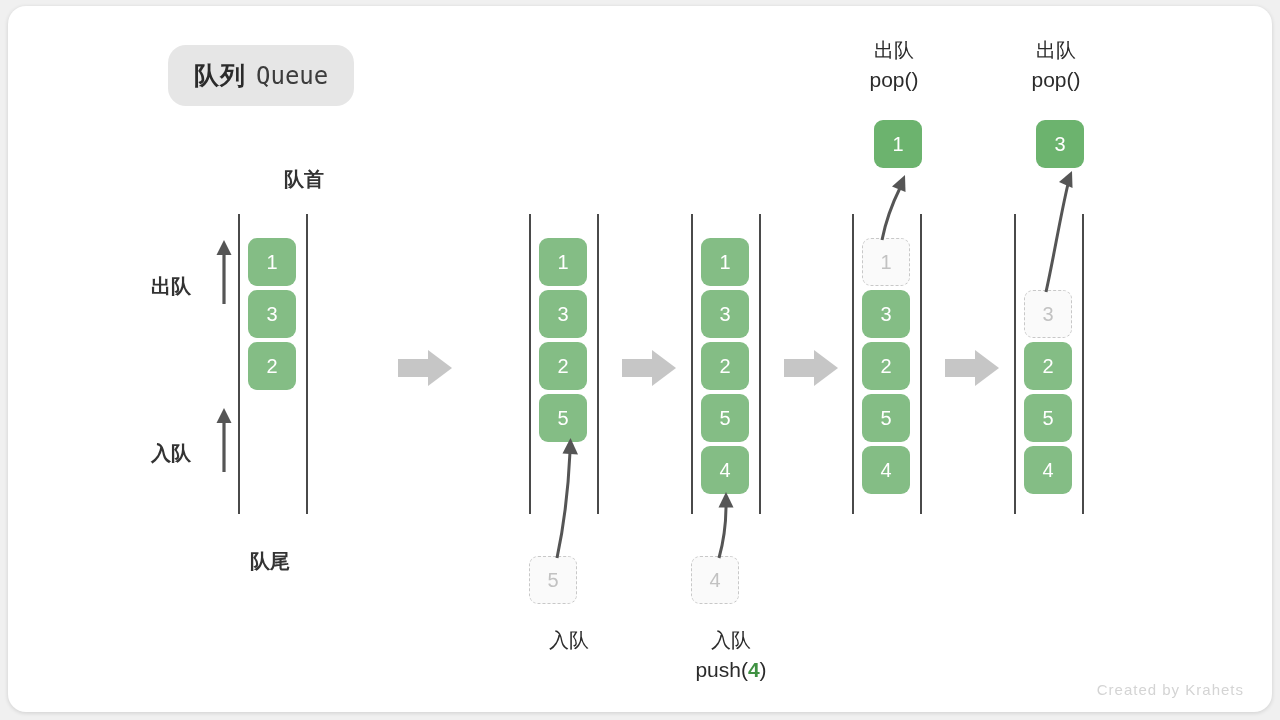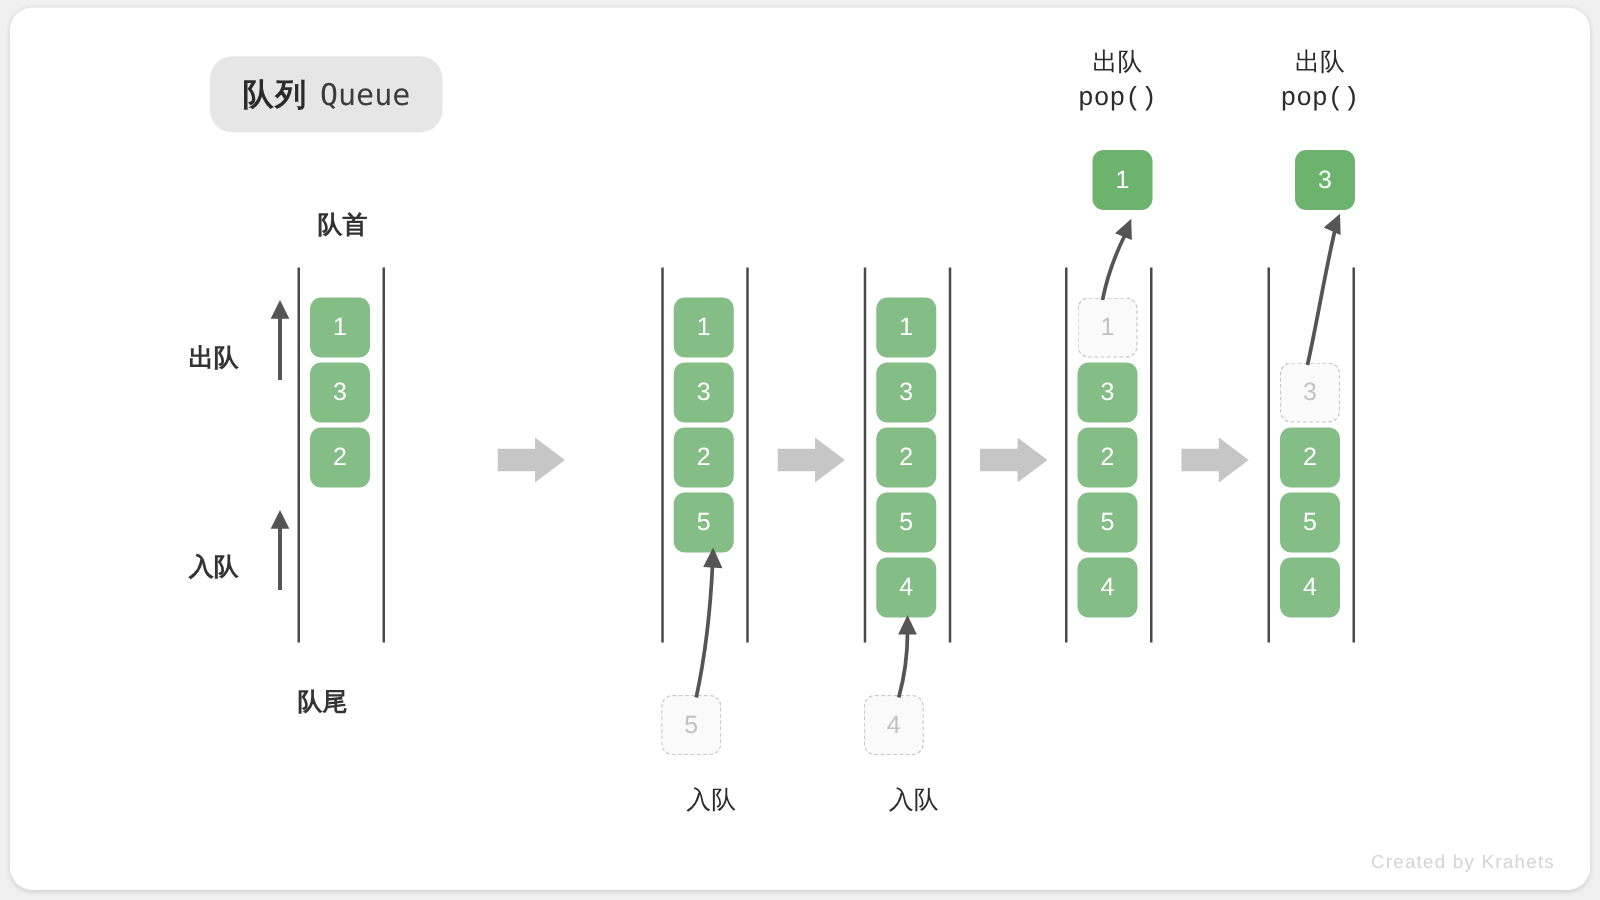--- a/index.html
+++ b/index.html
@@ -39,21 +39,21 @@
   }
 
   
   .op-caption{
     position:absolute;text-align:center;white-space:nowrap;
     line-height:1.45;
   }
   .op-cn{font-size:20px;color:#2b2b2b;font-weight:500;}
   .op-code{
     font-size:21px;color:#2b2b2b;
-    font-family:Liberation Mono, monospace;
+    font-family:Liberation Sans, sans-serif;
   }
   .op-code .num{color:#3f9142;font-weight:bold;}
 
   
   .column{position:absolute;}
   .rail{position:absolute;width:1.6px;background:#4a4a4a;}
   .cell{
     position:absolute;width:48px;height:48px;border-radius:9px;
     box-sizing:border-box;
     display:flex;align-items:center;justify-content:center;
@@ -82,22 +82,22 @@
 <body>
 
 <div class="card">
  <div class="stage">
 
   <div class="title-badge">
     <span class="title-cn">队列</span>
     <span class="title-en">Queue</span>
   </div>
 
-  <div class="head-label" style="left:216px;top:160px;width:100px;">队首</div>
-  <div class="head-label" style="left:200px;top:542px;width:100px;font-family:Liberation Serif, serif;">队尾</div>
+  <div class="head-label" style="left:216px;top:160px;width:100px;text-align:right;">队首</div>
+  <div class="head-label" style="left:212px;top:542px;width:100px;font-family:Liberation Serif, serif;">队尾</div>
   <div class="side-label" style="left:143px;top:267px;">出队</div>
   <div class="side-label" style="left:143px;top:434px;">入队</div>
 
   <svg class="dir-arrow" style="left:203px;top:232px;" width="26" height="68">
     <line x1="13" y1="66" x2="13" y2="12" stroke="#555" stroke-width="3.2"></line>
     <polygon points="13,2 5.5,17 20.5,17" fill="#555"></polygon>
   </svg>
   <svg class="dir-arrow" style="left:203px;top:400px;" width="26" height="68">
     <line x1="13" y1="66" x2="13" y2="12" stroke="#555" stroke-width="3.2"></line>
     <polygon points="13,2 5.5,17 20.5,17" fill="#555"></polygon>
@@ -149,20 +149,21 @@
     <div class="cell filled" style="left:10px;top:440px;">4</div>
     <div class="cell ghost" style="left:0px;top:550px;">4</div>
     <svg class="curve-arrow" style="left:8px;top:482px;" width="54" height="74">
       <path d="M20,70 C25,52 27,38 27,18" stroke="#555" stroke-width="3" fill="none"></path>
       <polygon points="27,4 19.5,19.5 34.5,19.5" fill="#555"></polygon>
     </svg>
   </div>
 
   <div class="op-caption" style="left:630px;top:620px;width:186px;">
     <div class="op-cn">入队</div>
+    <div class="op-code"><span>push(</span><span class="num">4</span><span>)</span></div>
   </div>
 
   <svg class="step-arrow" style="left:776px;top:342px;" width="56" height="40">
     <polygon points="0,11 30,11 30,2 54,20 30,38 30,29 0,29" fill="#c6c6c6"></polygon>
   </svg>
 
   <div class="column" style="left:844px;top:0;width:80px;height:706px;">
     <div class="rail" style="left:0px;top:208px;height:300px;"></div>
     <div class="rail" style="left:68px;top:208px;height:300px;"></div>
     <div class="cell ghost" style="left:10px;top:232px;">1</div>

